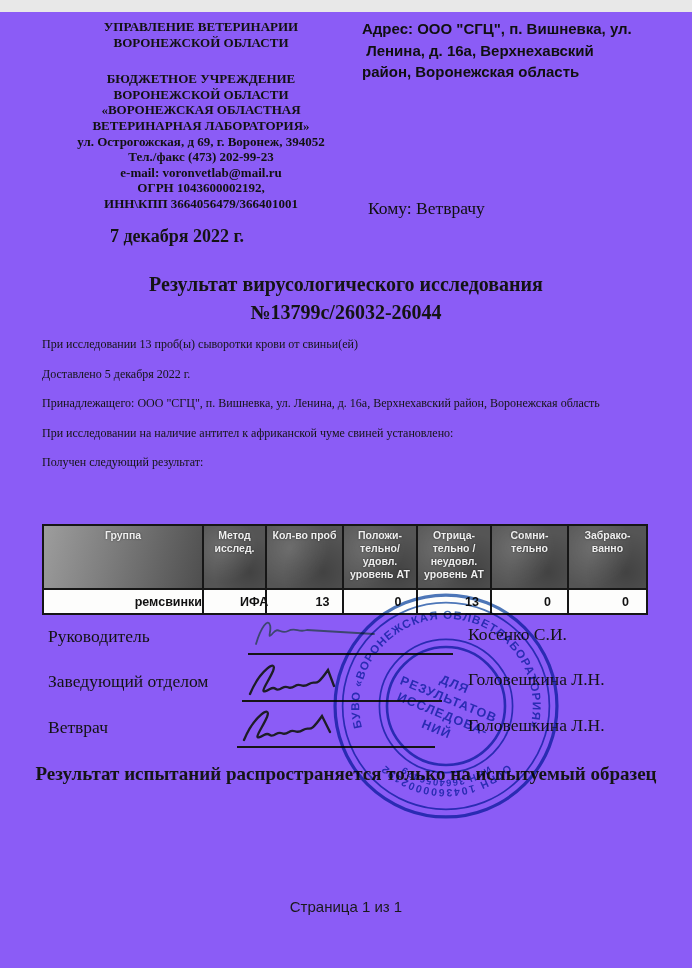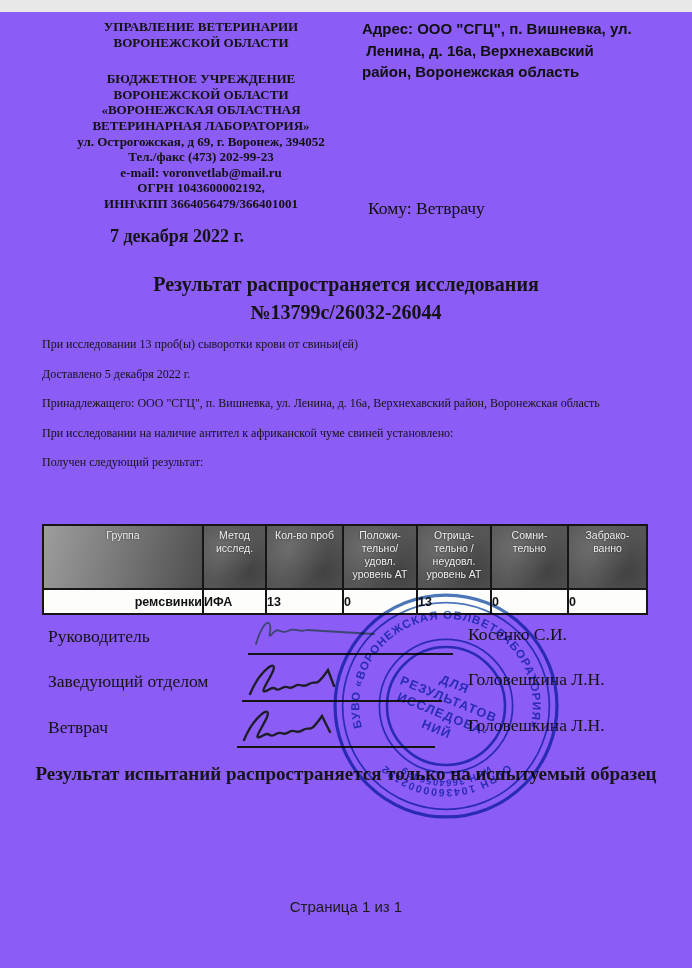--- a/index.html
+++ b/index.html
@@ -41,34 +41,34 @@
   .body-text p { margin:0; }
   
   .results-table {
     position:absolute; left:42px; top:512px; width:604px;
     border-collapse:collapse; table-layout:fixed;
     font-family:"Liberation Sans", sans-serif;
   }
   .results-table th, .results-table td { border:2px solid #161616; }
   .results-table th {
     height:64px; vertical-align:top; padding-top:3px;
-    font-size:10.5px; line-height:13px; font-weight:normal;
+    font-size:10.5px; line-height:13px; font-weight:bold;
     color:#efefef; text-align:center; white-space:pre-line;
     background-color:#555;
     background-image:
       radial-gradient(circle at 30% 35%, rgba(255,255,255,.14), transparent 60%),
       radial-gradient(circle at 75% 75%, rgba(0,0,0,.22), transparent 55%);
     text-shadow:0 0 2px rgba(0,0,0,.6);
   }
   .results-table th.col-group {
     background-image:linear-gradient(105deg, #9d9d9d 0%, #7d7d7d 42%, #4e4e4e 100%);
   }
   .results-table td {
     height:25px; background:#fdfdfc; font-weight:bold; font-size:12.5px;
-    color:#111;
+    text-align:center; color:#111;padding-left:36px;
   }
   .results-table td.cell-left { text-align:right; padding-left:4px; }
   
   .sig-role { position:absolute; left:48px; font-size:17.5px; color:#131313; }
   .sig-name { position:absolute; left:468px; font-size:17.5px; color:#131313; }
   .sig-line { position:absolute; height:2px; background:#151515; }
   .sig-scribble { position:absolute; }
   
   .disclaimer {
     position:absolute; left:0; top:751px; width:692px; text-align:center;
@@ -104,21 +104,21 @@
   </div>
 
   <div class="recipient-addr">Адрес: ООО "СГЦ", п. Вишневка, ул.
  Ленина, д. 16а, Верхнехавский
 район, Воронежская область</div>
   <div class="recipient-to">Кому: Ветврачу</div>
 
   <div class="doc-date">7 декабря 2022 г.</div>
 
   <div class="doc-title">
-    <div>Результат распространяется исследования</div>
+    <div>Результат вирусологического исследования</div>
     <div>№13799с/26032-26044</div>
   </div>
 
   <div class="body-text">
     <p>При исследовании 13 проб(ы) сыворотки крови от свиньи(ей)</p>
     <p>Доставлено 5 декабря 2022 г.</p>
     <p>Принадлежащего: ООО "СГЦ", п. Вишневка, ул. Ленина, д. 16а, Верхнехавский район, Воронежская область</p>
     <p>При исследовании на наличие антител к африканской чуме свиней установлено:</p>
     <p>Получен следующий результат:</p>
   </div>

